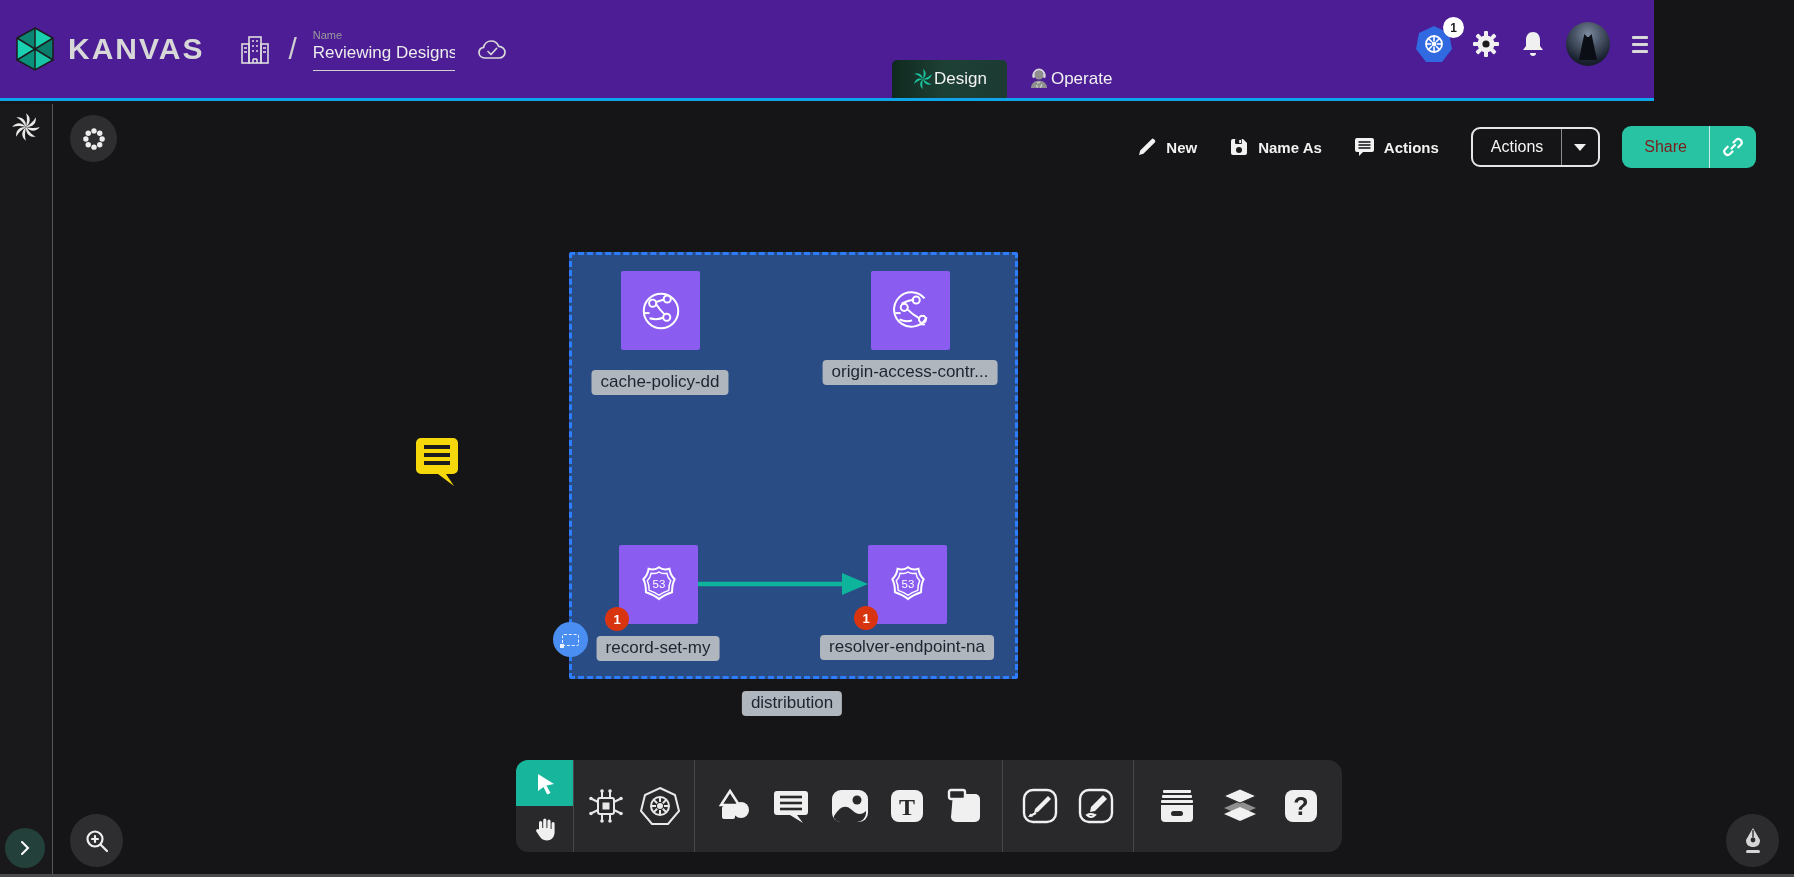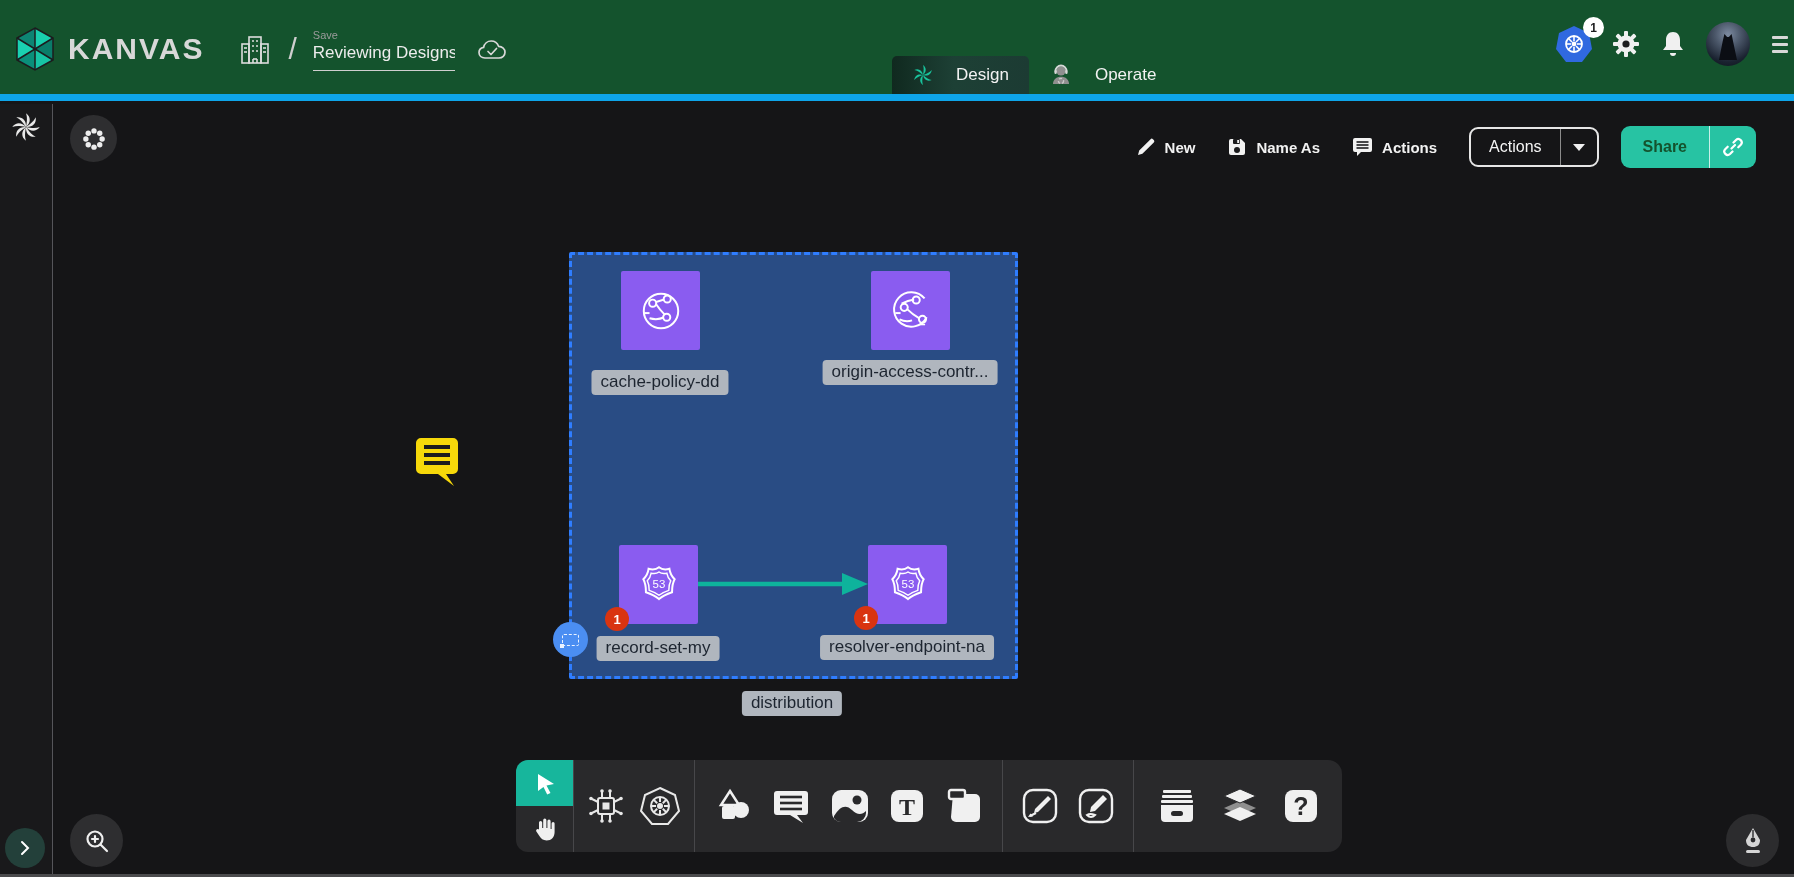--- a/index.html
+++ b/index.html
@@ -1,22 +1,22 @@
 <!DOCTYPE html>
 <html><head>
 <meta charset="utf-8">
 <style>
   * { margin:0; padding:0; box-sizing:border-box; }
   html,body { width:1794px; height:877px; background:#151517; overflow:hidden;
               font-family:"Liberation Sans", sans-serif; }
   .app { position:relative; width:1794px; height:877px; overflow:hidden; background:#151517; }
 
   
-  .header { position:absolute; top:0; left:0; width:1794px; height:101px;
-            background:#14532d; border-bottom:7px solid #0ea5e9; z-index:30; }
+  .header { position:absolute; top:0; left:0; width:1654px; height:101px;
+            background:#4c1d95; border-bottom:3px solid #0ea5e9; z-index:30; }
   .header-left { position:absolute; left:12px; top:0; height:98px; display:flex; align-items:center; }
   .brand-text { font-size:30px; font-weight:bold; letter-spacing:2px; color:#d8d8d8; margin-left:10px; }
   .org-icon { margin-left:36px; }
   .crumb-slash { font-size:30px; color:#cfcfcf; font-weight:300; margin:0 16px 0 18px; }
   .name-block { display:flex; flex-direction:column; margin-top:2px; }
   .name-label { font-size:11px; color:#9b9b9b; margin-bottom:2px; }
   .name-value { font-size:17px; color:#ececec; padding-bottom:7px; border-bottom:1px solid #cfcfcf;
                 width:142px; background:transparent; border-top:none; border-left:none; border-right:none;
                 font-family:"Liberation Sans", sans-serif; outline:none; }
   .cloud-icon { margin-left:22px; margin-top:4px; }
@@ -28,21 +28,21 @@
                  display:flex; align-items:center; justify-content:center; }
   .avatar { width:44px; height:44px; border-radius:50%; overflow:hidden;
             background:radial-gradient(circle at 50% 28%, #7c8aa0 0%, #4a5668 34%, #1a2230 72%, #0c1118 100%); position:relative; }
   .avatar::after { content:""; position:absolute; left:13px; top:12px; width:18px; height:26px;
                    background:#0b0e14; clip-path:polygon(30% 0,45% 12%,55% 12%,70% 0,78% 28%,100% 100%,0 100%,20% 30%); }
   .hamburger { display:flex; flex-direction:column; gap:4px; margin-left:2px; }
   .hamburger span { width:16px; height:3px; background:#d8d8d8; border-radius:1px; }
 
   
   .tabs { position:absolute; left:892px; bottom:0; display:flex; align-items:flex-end; }
-  .tab { height:38px; display:flex; align-items:center; gap:22px; padding:0 20px;
+  .tab { height:38px; display:flex; align-items:center; gap:0; padding:0 20px;
          font-size:17px; color:#f2f2f2; cursor:pointer; }
   .tab.active { background:linear-gradient(90deg,#10291f 0%, #1d4035 45%, #1c3b33 100%);
                 border-radius:5px 5px 0 0; }
 
   
   .sidebar { position:absolute; left:0; top:104px; bottom:0; width:53px; background:#19191b;
              border-right:1px solid #55555a; z-index:20; }
   .sidebar-swirl { position:absolute; left:11px; top:8px; }
   .expand-btn { position:absolute; left:5px; bottom:9px; width:40px; height:40px; border-radius:50%;
                 background:#23403a; display:flex; align-items:center; justify-content:center; z-index:25; }
@@ -60,21 +60,21 @@
                  font-weight:600; margin-right:32px; cursor:pointer; }
   .actions-btn { display:flex; align-items:stretch; border:2px solid #e6e6e6; border-radius:9px;
                  height:40px; overflow:hidden; margin-right:22px; cursor:pointer; background:transparent; }
   .actions-main { display:flex; align-items:center; padding:0 18px; color:#f5f5f5; font-size:16px; }
   .actions-sep { width:1px; background:#8b8b8b; }
   .actions-caret { width:36px; display:flex; align-items:center; justify-content:center; }
   .caret-down { width:0; height:0; border-left:6px solid transparent; border-right:6px solid transparent;
                 border-top:7px solid #f0f0f0; }
   .share-btn { display:flex; align-items:stretch; border-radius:9px; overflow:hidden; height:42px;
                background:#27c3a3; cursor:pointer; }
-  .share-main { display:flex; align-items:center; padding:0 22px; color:#14532d; font-size:16px; font-weight:bold; }
+  .share-main { display:flex; align-items:center; padding:0 22px; color:#7f1d1d; font-size:16px; font-weight:normal; }
   .share-sep { width:1px; background:rgba(255,255,255,0.75); }
   .share-link { width:46px; display:flex; align-items:center; justify-content:center; }
 
   
   .group-box { position:absolute; left:569px; top:252px; width:449px; height:427px;
                background:rgba(48,92,163,0.78); border:3px dashed #2f7dff; border-radius:2px; z-index:5; }
   .node { position:absolute; width:79px; height:79px; background:#8a5cf0; border-radius:2px;
           display:flex; align-items:center; justify-content:center; z-index:8; }
   .pill { position:absolute; transform:translateX(-50%); background:#b0b6be; color:#1d2530;
           font-size:17px; padding:2px 9px 3px; border-radius:4px; white-space:nowrap; z-index:9; }
@@ -143,21 +143,21 @@
             <line x1="17" y1="27" x2="17" y2="31"></line>
           <line x1="4" y1="16" x2="7" y2="16"></line>
             <line x1="4" y1="20" x2="7" y2="20"></line>
           <line x1="23" y1="16" x2="26" y2="16"></line>
             <line x1="23" y1="20" x2="26" y2="20"></line>
         </svg>
       </span>
       <span class="crumb-slash">/</span>
 
       <div class="name-block">
-        <span class="name-label">Save</span>
+        <span class="name-label">Name</span>
         <input class="name-value" value="Reviewing Designs" style="">
       </div>
 
       <span class="cloud-icon">
         <svg width="32" height="24" viewBox="0 0 32 24" fill="none" stroke="#d8d8d8" stroke-width="1.7">
           <path d="M8 19 C4.5 19 2 16.6 2 13.6 C2 10.9 4 8.8 6.6 8.4 C7.3 4.8 10.4 2 14.2 2 C17.6 2 20.5 4.2 21.6 7.3 C25.3 7.5 28 10.1 28 13.3 C28 16.4 25.4 19 22 19 Z"></path>
           <polyline points="11,12.5 14,15.5 19.5,9.5" stroke-linecap="round" stroke-linejoin="round"></polyline>
         </svg>
       </span>
     </div>

